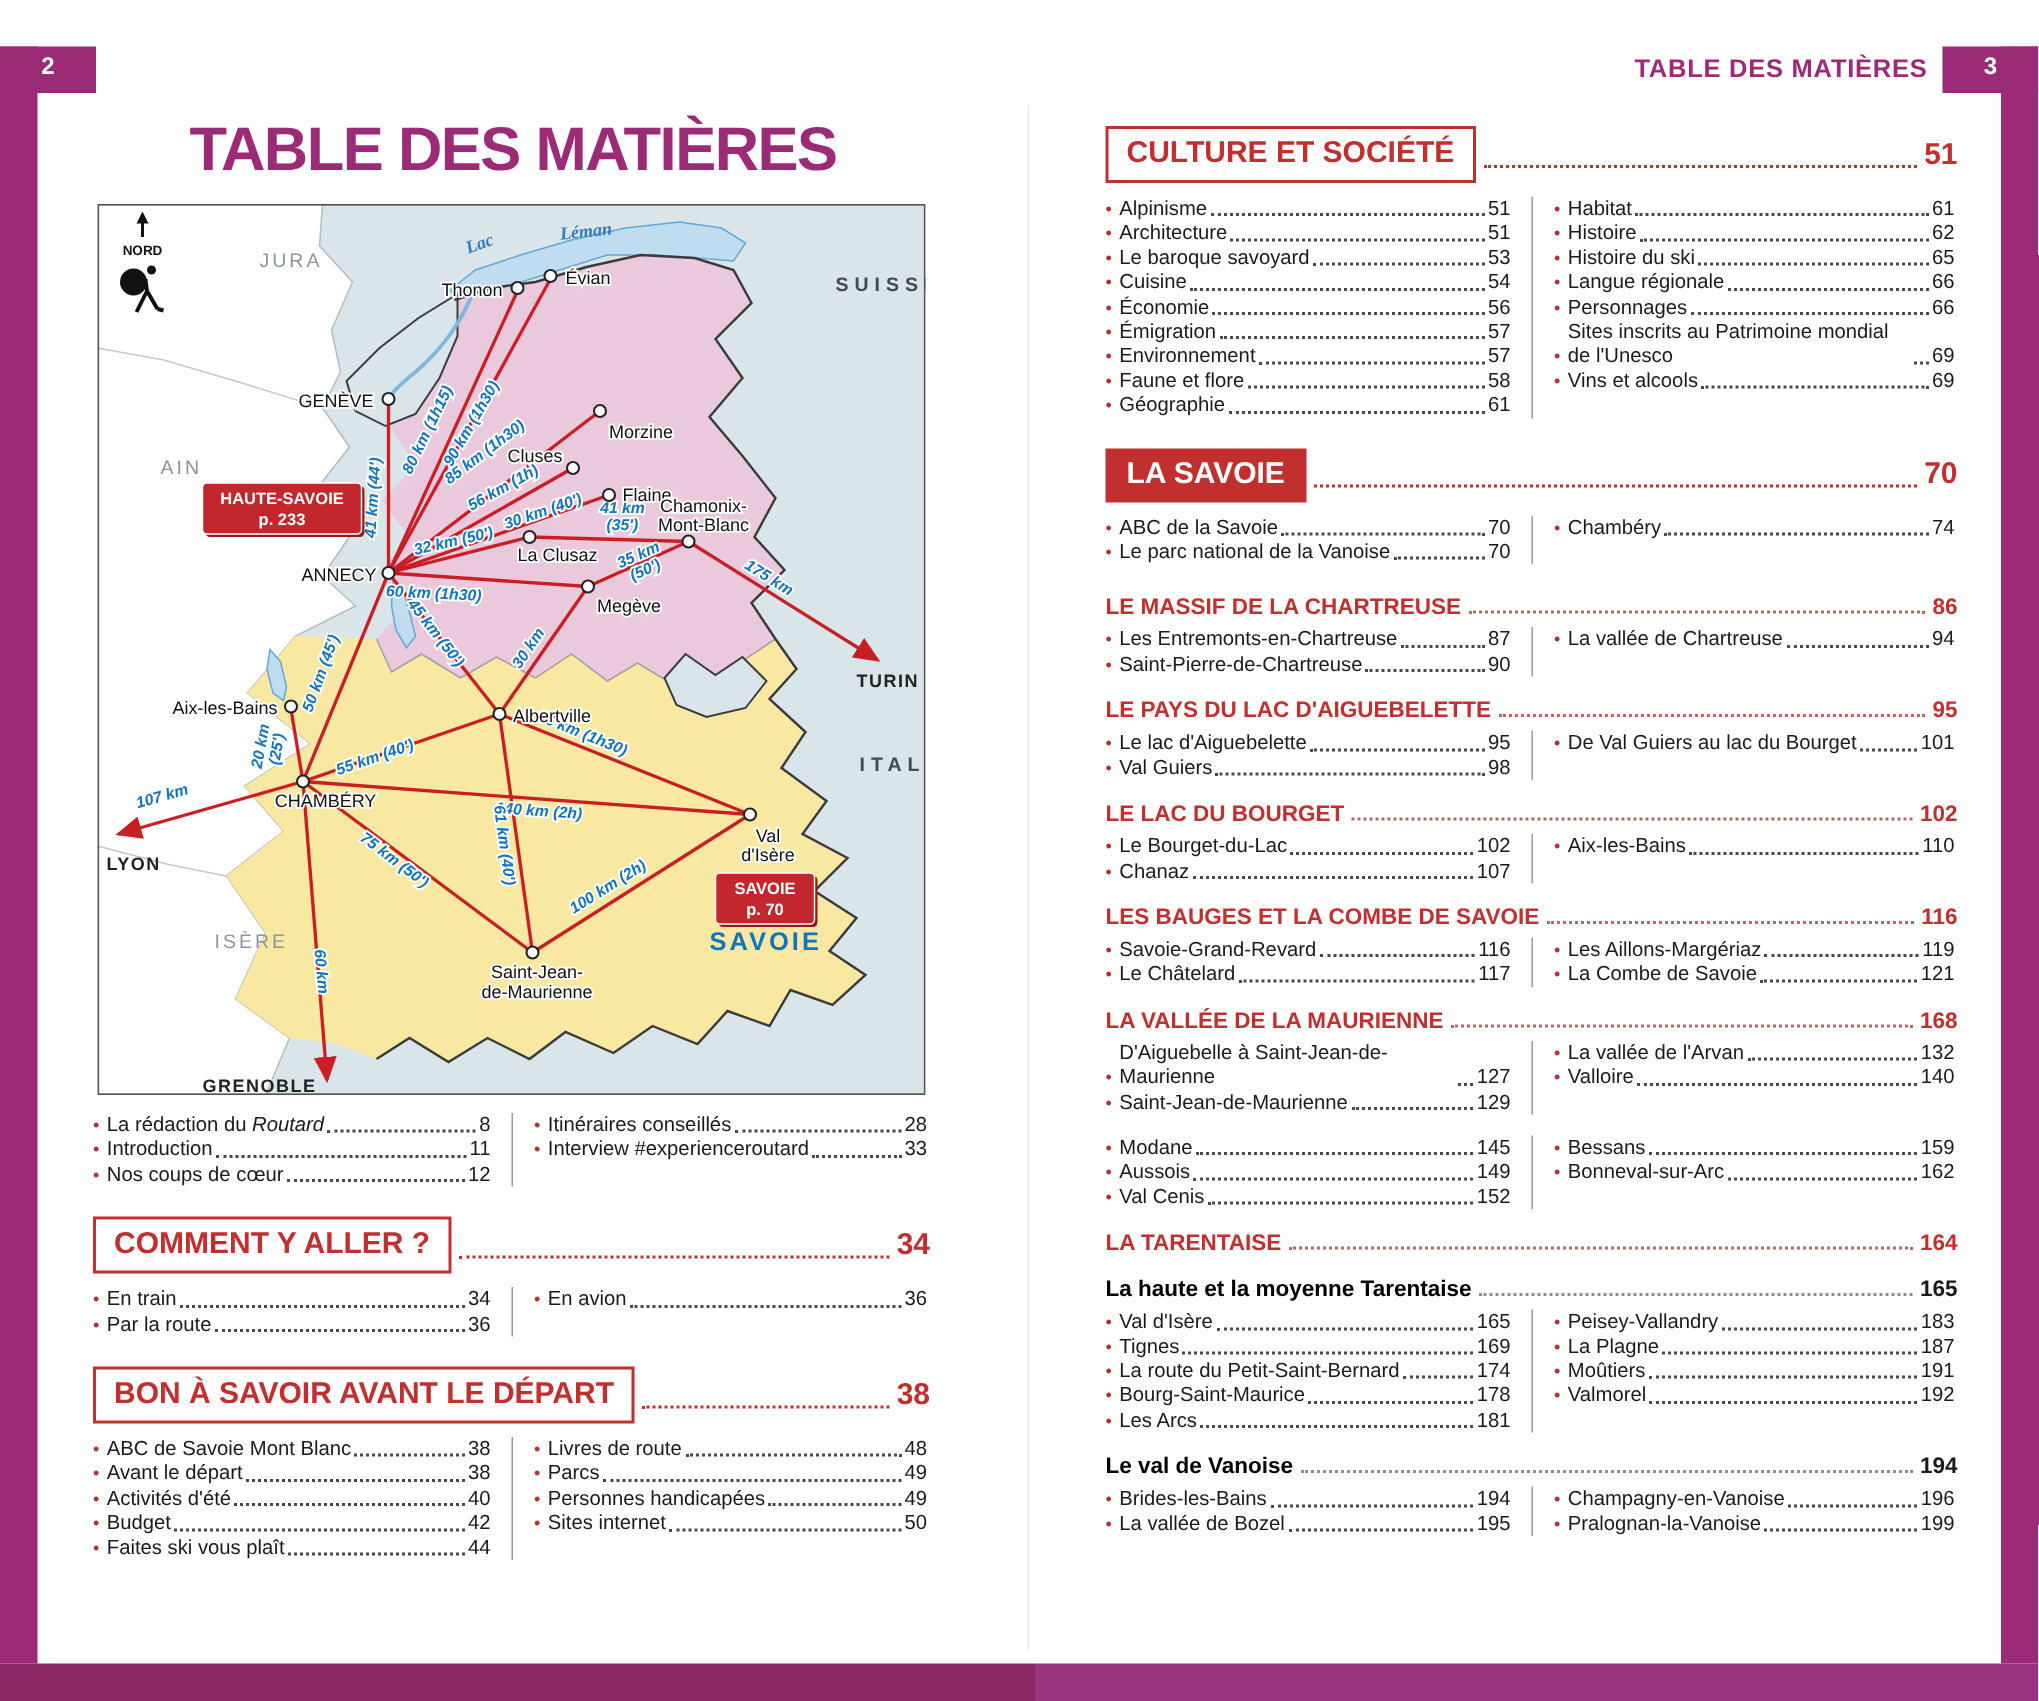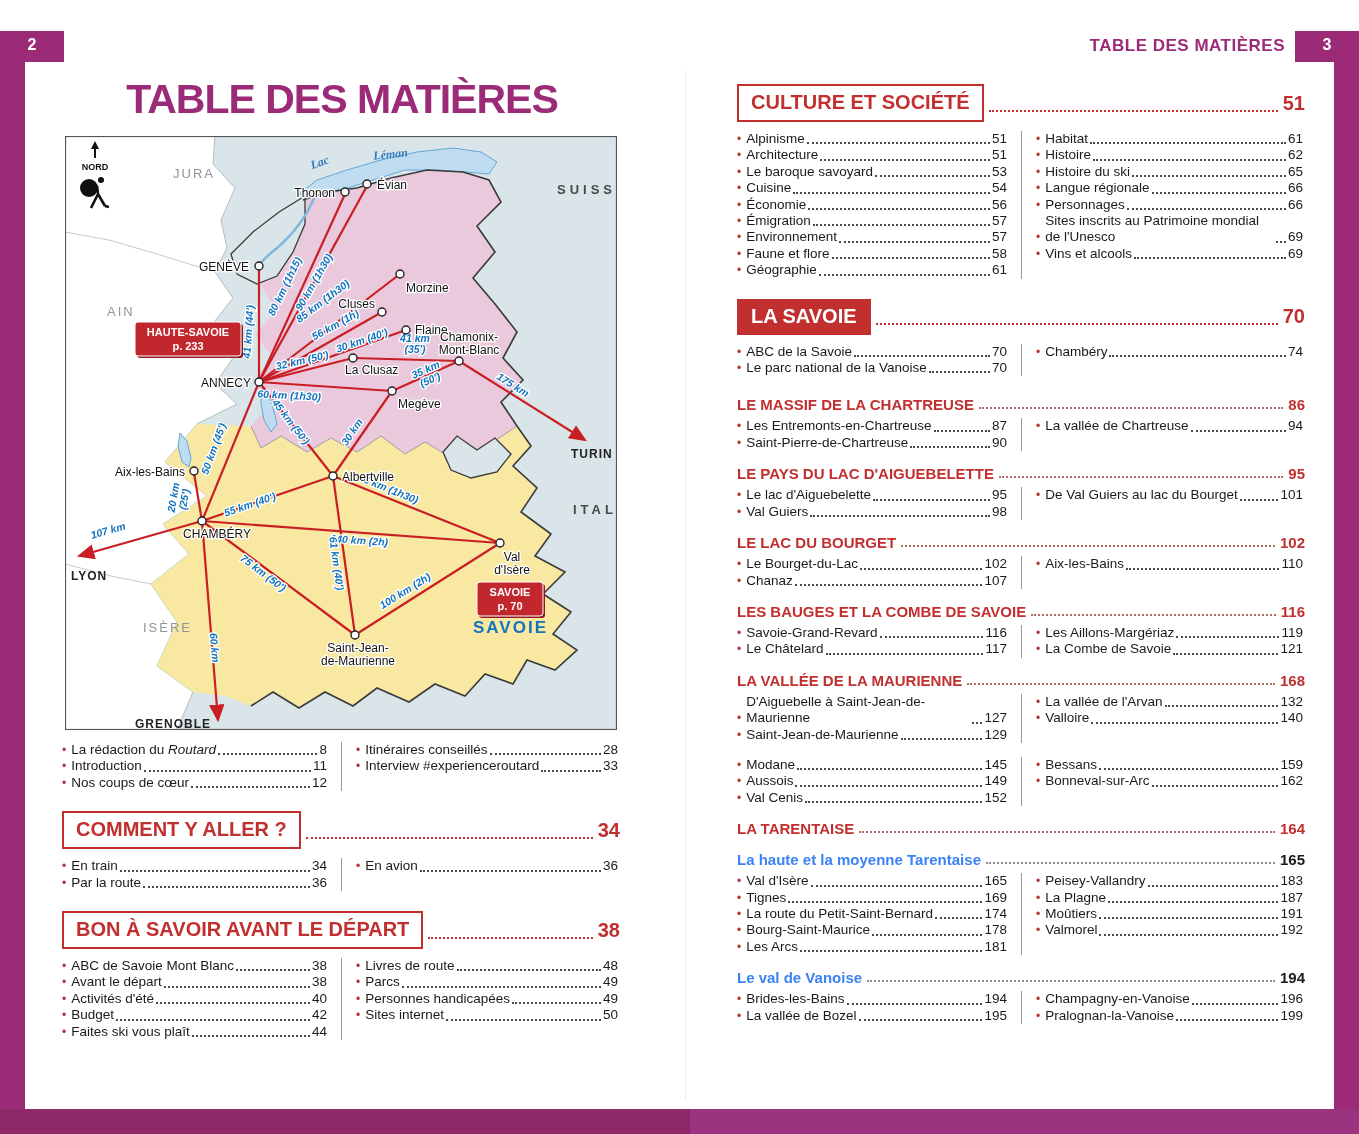--- a/index.html
+++ b/index.html
@@ -31,21 +31,21 @@
 
   .sec{margin-bottom:20px;}
   .sec.line{margin-bottom:14px;}
   .sec-head{display:flex;align-items:center;margin-bottom:9px;}
   .sec.line .sec-head{margin-bottom:5px;}
   .sec-title{white-space:nowrap;}
   .sec-title.box-purple{background:#9C2B77;color:#fff;font-size:21px;font-weight:700;padding:6px 16px 7px;}
   .sec-title.box-red{border:2.5px solid #C22F2F;color:#C22F2F;font-size:20px;font-weight:700;padding:5px 12px 6px;}
   .sec-title.box-red-solid{background:#C22F2F;color:#ffffff;font-size:20px;font-weight:700;padding:6px 14px 7px;}
   .sec-title.line-red{color:#C22F2F;font-size:15px;font-weight:700;}
-  .sec-title.line-black{color:#3b82f6;font-size:15px;font-weight:700;}
+  .sec-title.line-black{color:#000000;font-size:15px;font-weight:700;}
   .lead{flex:1 1 auto;margin:0 5px;align-self:flex-end;}
   .lead.l-box{border-bottom:2.6px dotted #C22F2F;margin-bottom:10px;}
   .lead.l-red{border-bottom:2.2px dotted #b46a64;margin-bottom:4px;}
   .lead.l-black{border-bottom:2.2px dotted #8c8c8c;margin-bottom:4px;}
   .sec-pg{font-weight:700;white-space:nowrap;}
   .sec-pg.p-box{color:#C22F2F;font-size:20px;}
   .sec-pg.p-red{color:#C22F2F;font-size:15px;}
   .sec-pg.p-black{color:#1a1a1a;font-size:15px;}
 
   .cols{display:flex;}

